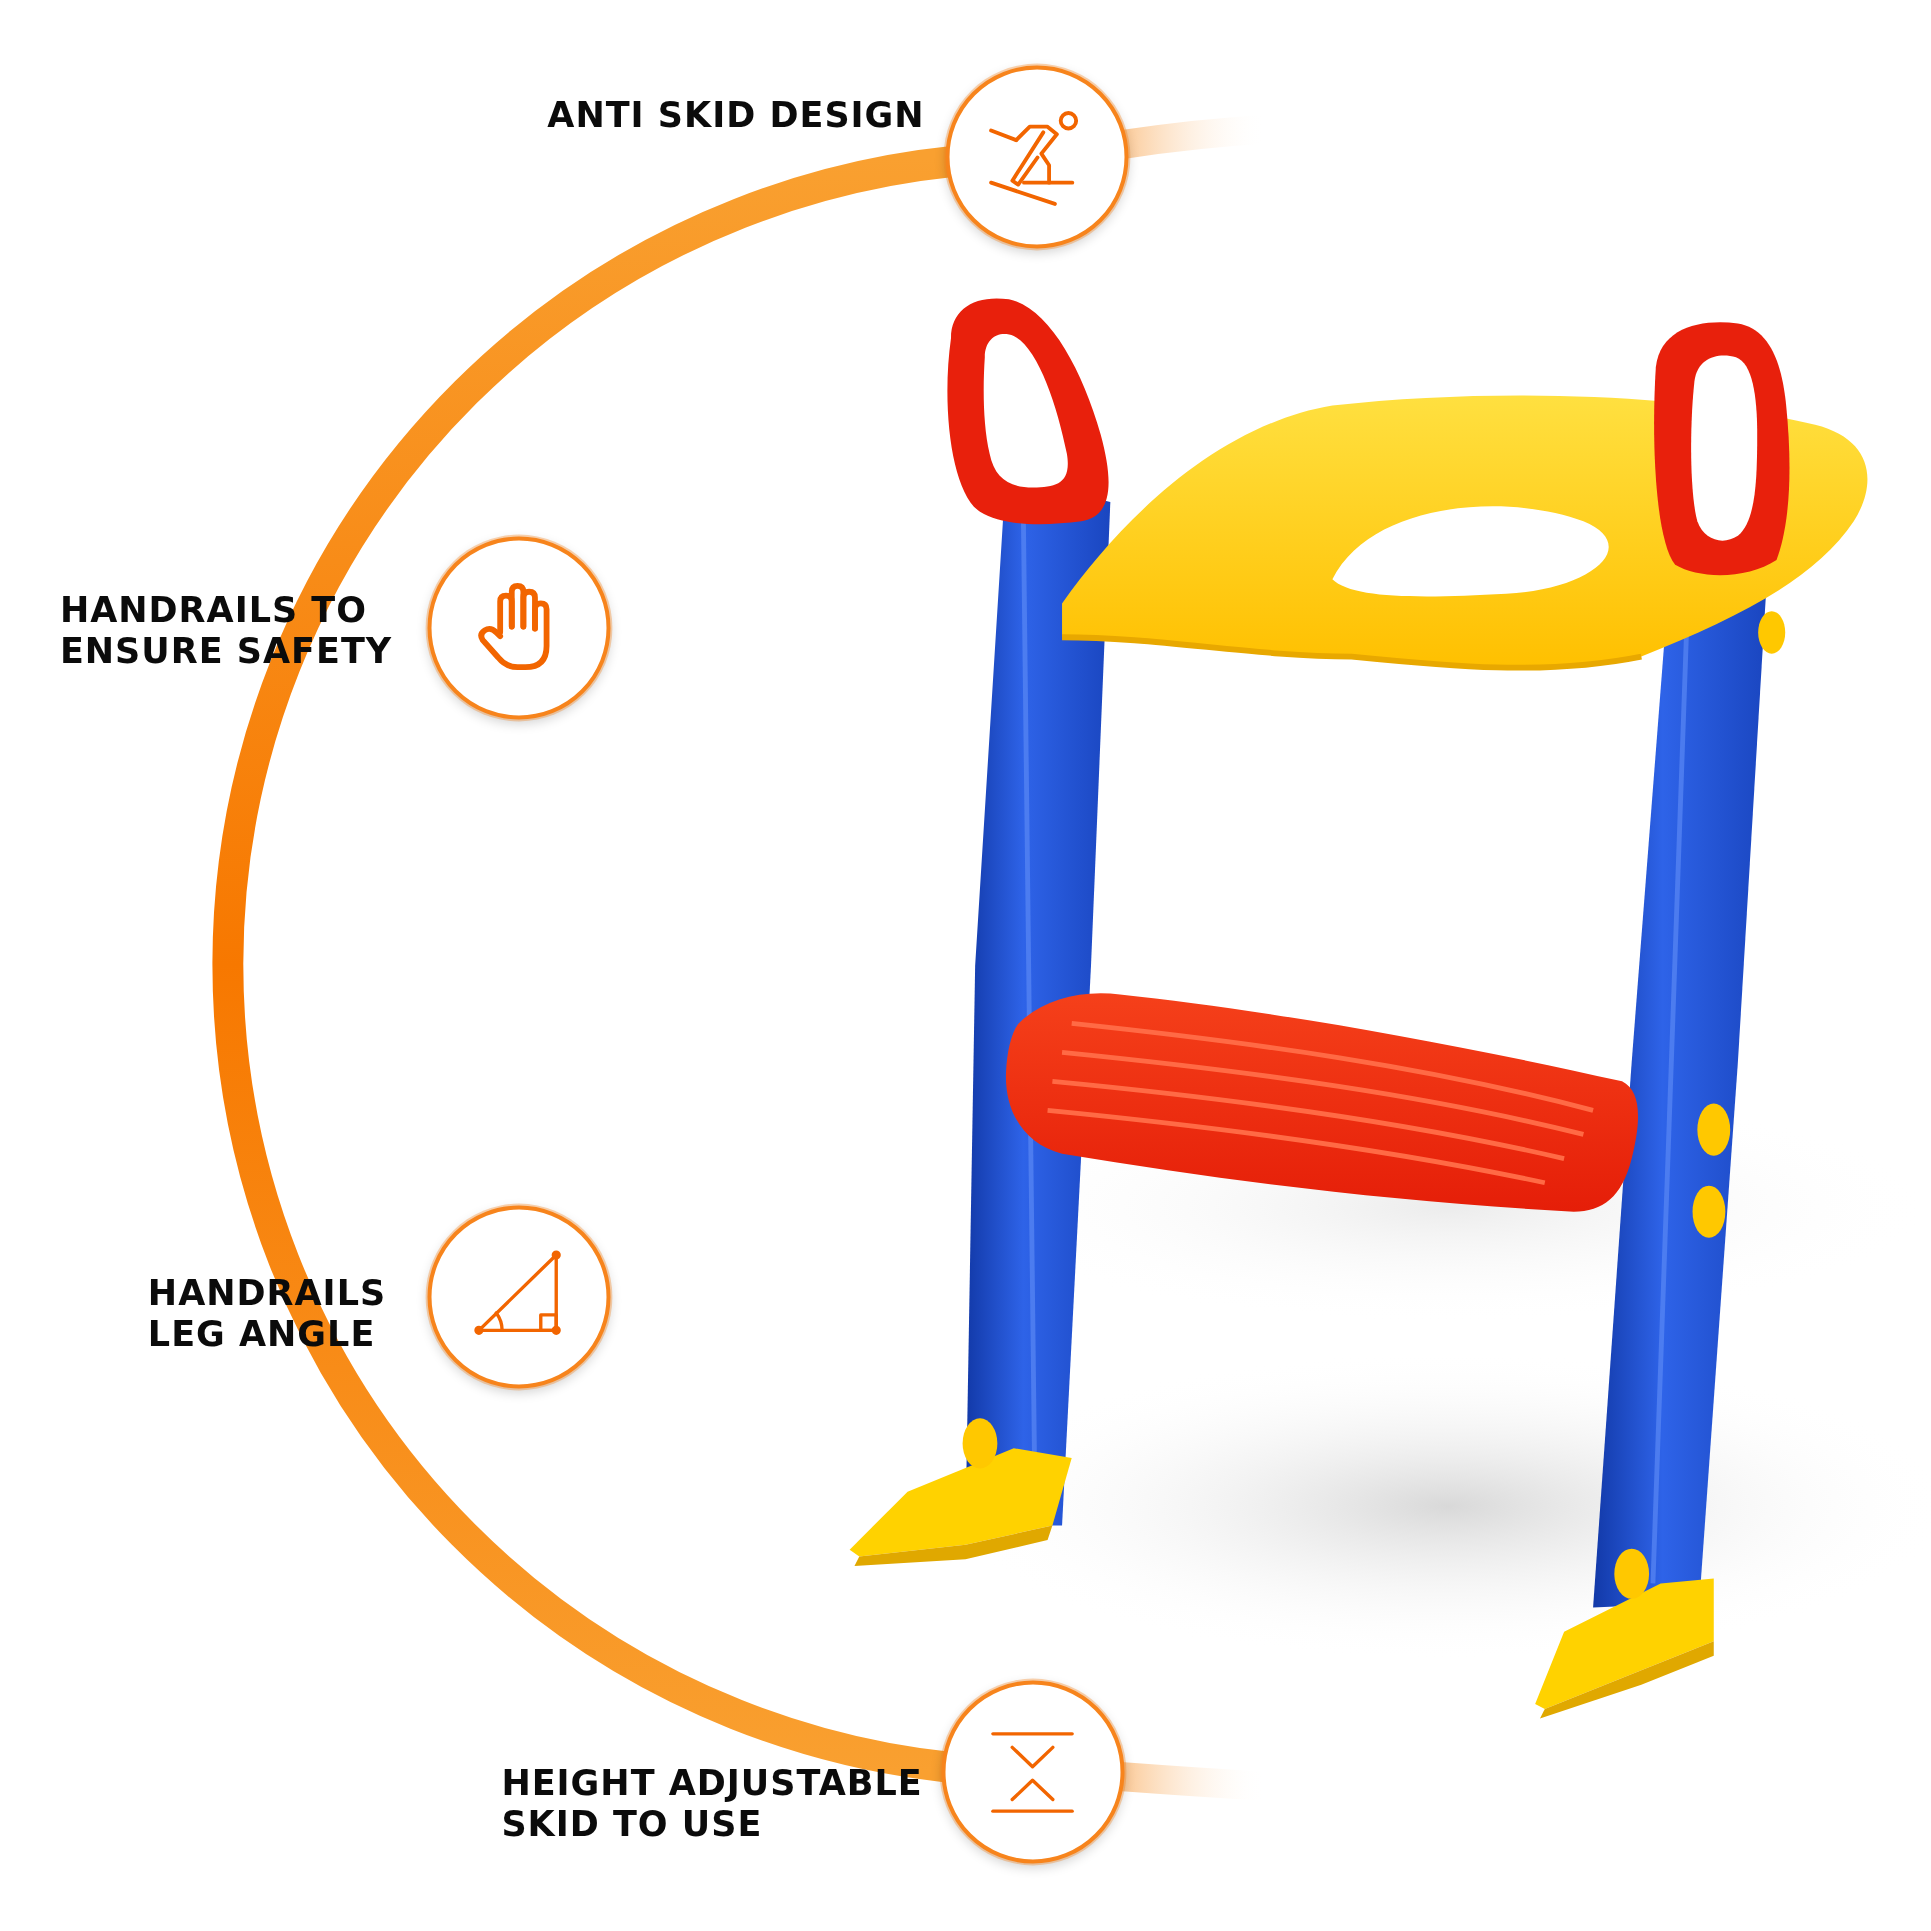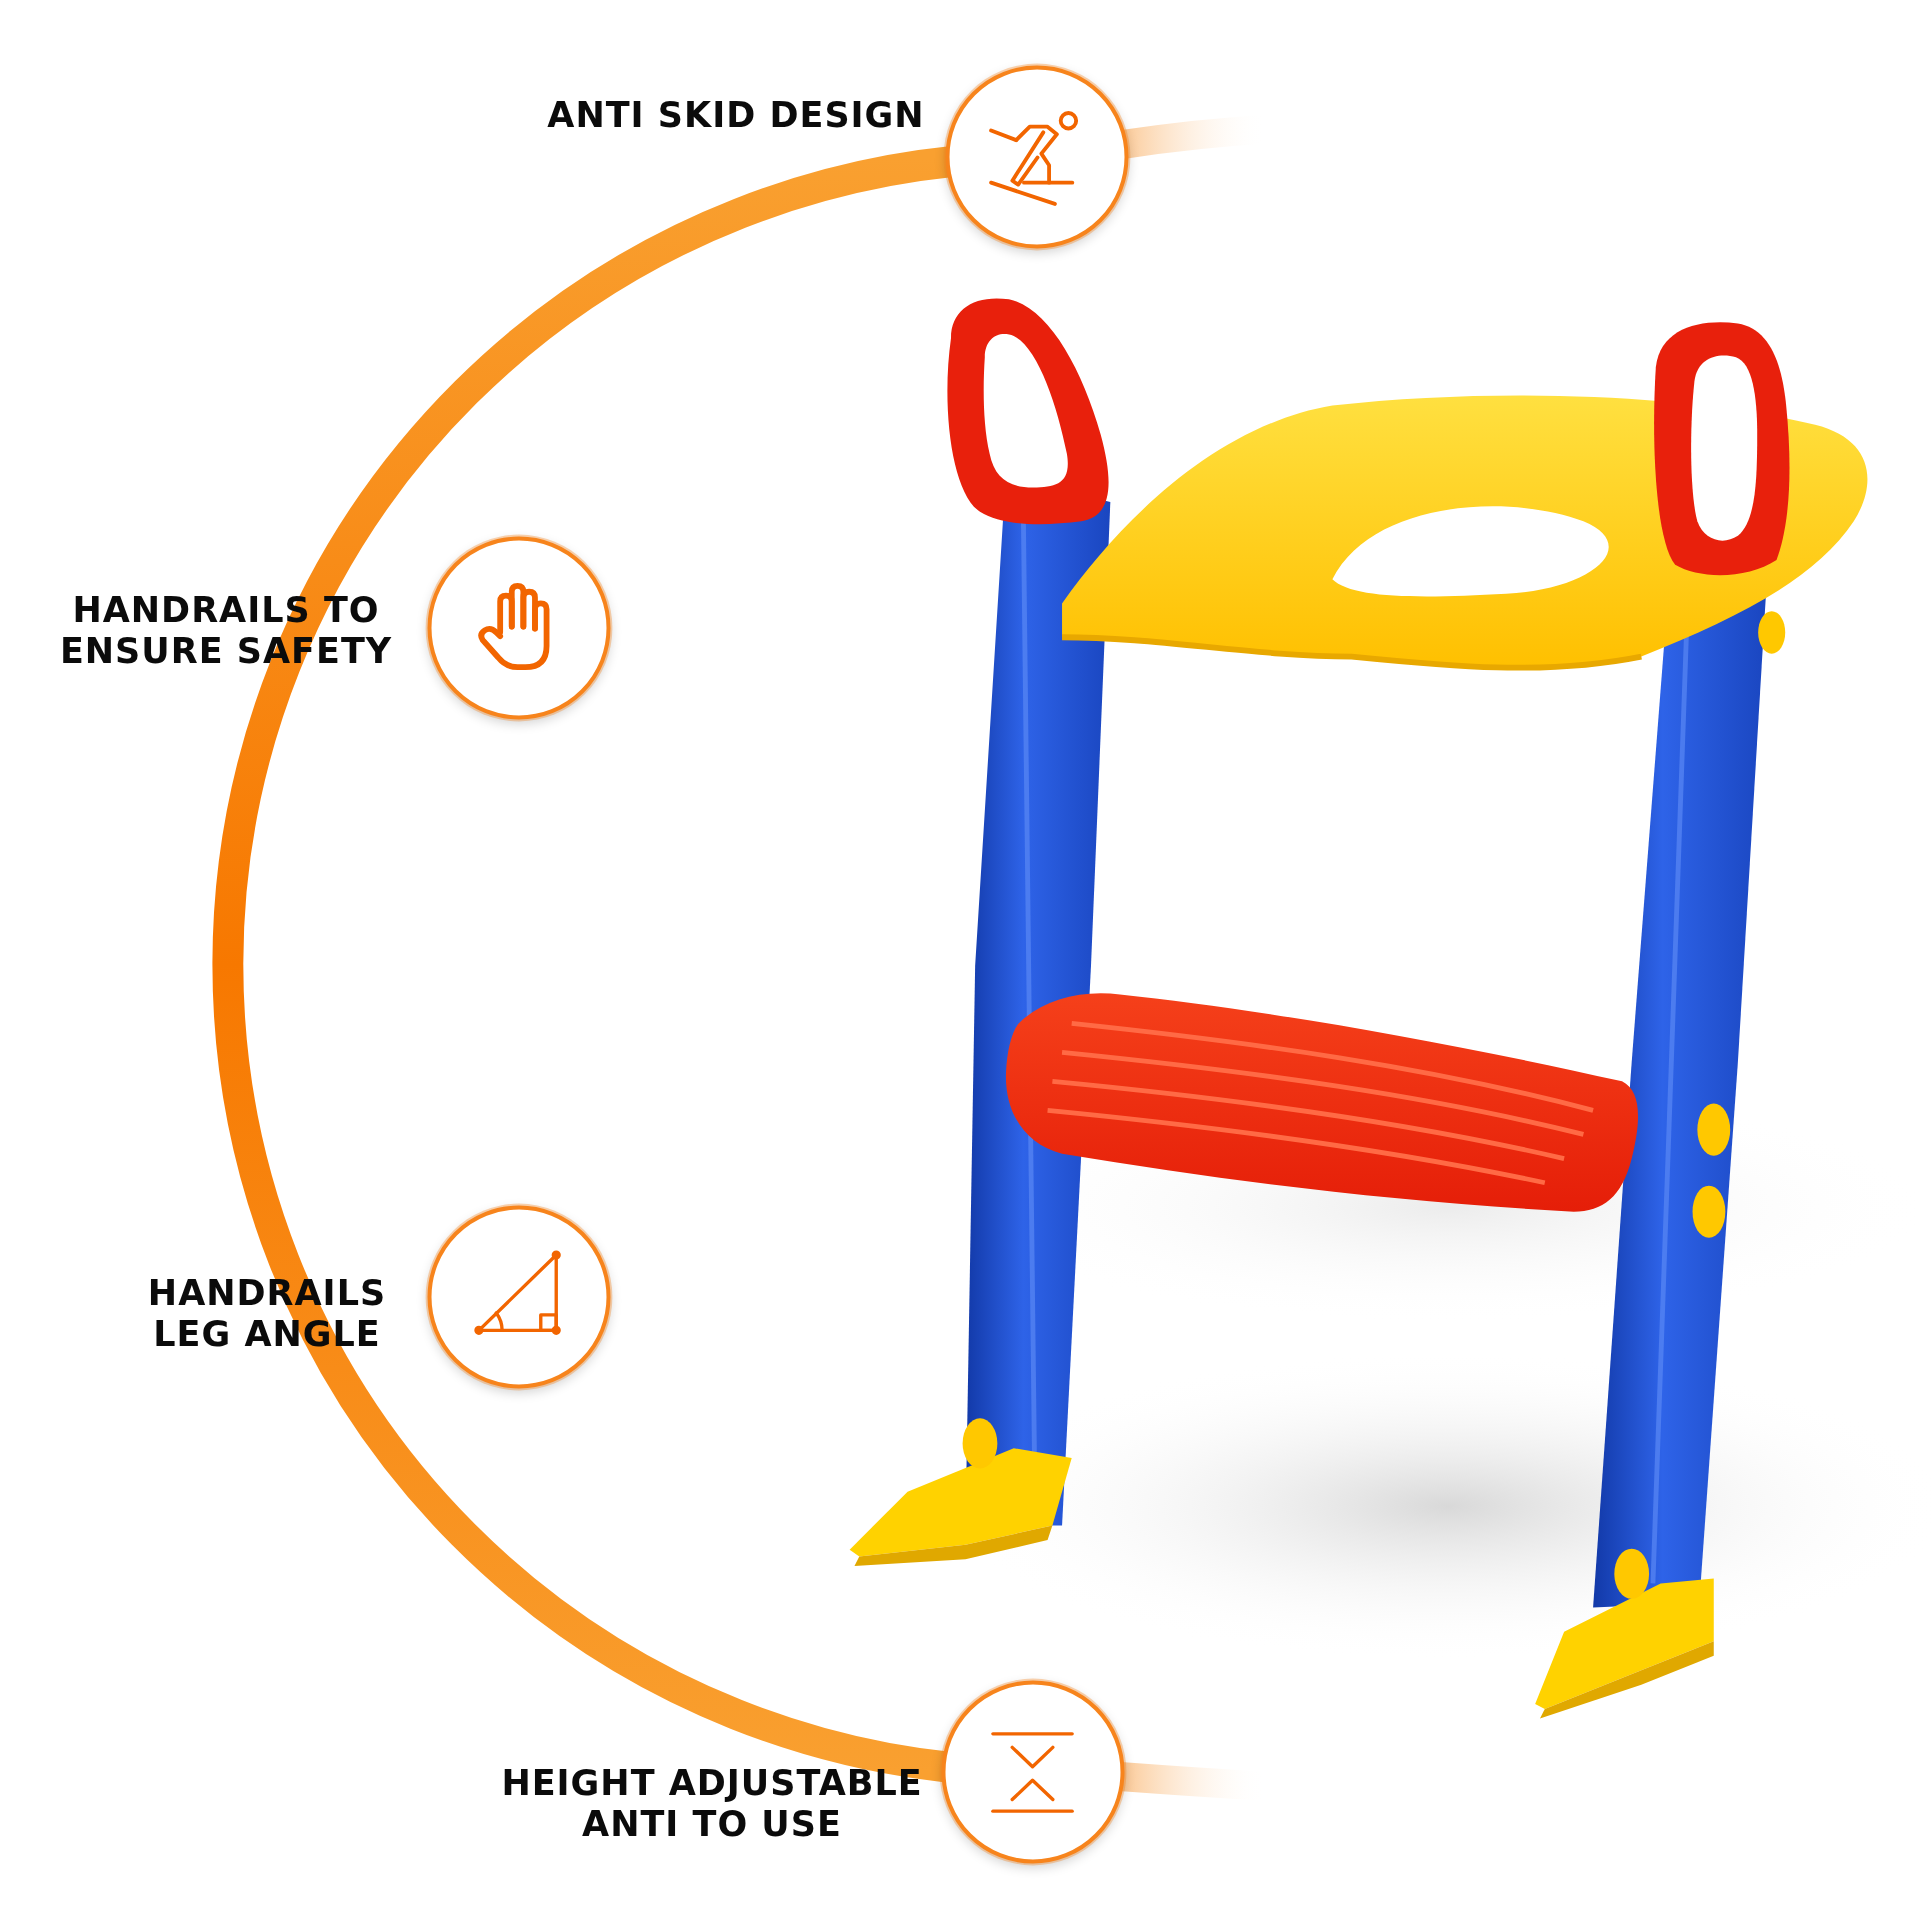--- a/index.html
+++ b/index.html
@@ -1,18 +1,18 @@
 <!DOCTYPE html>
 <html><head>
 <meta charset="utf-8">
 <style>
   html,body{margin:0;padding:0;background:#ffffff;}
   body{width:1931px;height:1931px;position:relative;overflow:hidden;font-family:"DejaVu Sans","Liberation Sans",sans-serif;}
   .stage{position:absolute;left:0;top:0;width:1931px;height:1931px;}
-  .feature-label{position:absolute;text-align:center;font-weight:bold;color:#0b0b0b;font-size:35px;line-height:41px;letter-spacing:1px;white-space:nowrap;transform:translate(-50%,0);}
+  .feature-label{position:absolute;text-align:left;font-weight:bold;color:#0b0b0b;font-size:35px;line-height:41px;letter-spacing:1px;white-space:nowrap;transform:translate(-50%,0);}
   .feature-label span{display:block;}
   .badge{position:absolute;width:183px;height:183px;border-radius:50%;background:#fff;border:4.8px solid #F7841C;box-shadow:0 0 0 1.9px rgba(247,132,28,0.35),0 3.9px 11.6px rgba(0,0,0,0.18);transform:translate(-50%,-50%);display:flex;align-items:center;justify-content:center;box-sizing:border-box;}
   .badge svg{width:116px;height:116px;}
   svg.bg{position:absolute;left:0;top:0;}
 </style>
 </head>
 <body>
 
 <div class="stage">
 
@@ -137,21 +137,21 @@
       <rect x="82" y="78" width="16" height="16"></rect>
       <path d="M 36 76 Q 42 84 42 94"></path>
       <circle cx="18" cy="94" r="3" fill="#F26500"></circle>
       <circle cx="98" cy="16" r="3" fill="#F26500"></circle>
       <circle cx="98" cy="94" r="3" fill="#F26500"></circle>
     </svg>
   </div>
 
   <div class="feature-label" style="left:712px;top:1755px;margin-top:8px;">
     <span>HEIGHT ADJUSTABLE</span>
-    <span>ANTI TO USE</span>
+    <span>SKID TO USE</span>
   </div>
   <div class="badge" style="left:1033px;top:1772px;">
     <svg viewBox="0 0 120 120" fill="none" stroke="#F26500" stroke-width="3.5" stroke-linecap="round" stroke-linejoin="round">
       <path d="M 18 20 L 100 20"></path>
       <path d="M 38 34 L 59 54 L 80 34"></path>
       <path d="M 38 88 L 59 68 L 80 88"></path>
       <path d="M 18 100 L 100 100"></path>
     </svg>
   </div>
 

